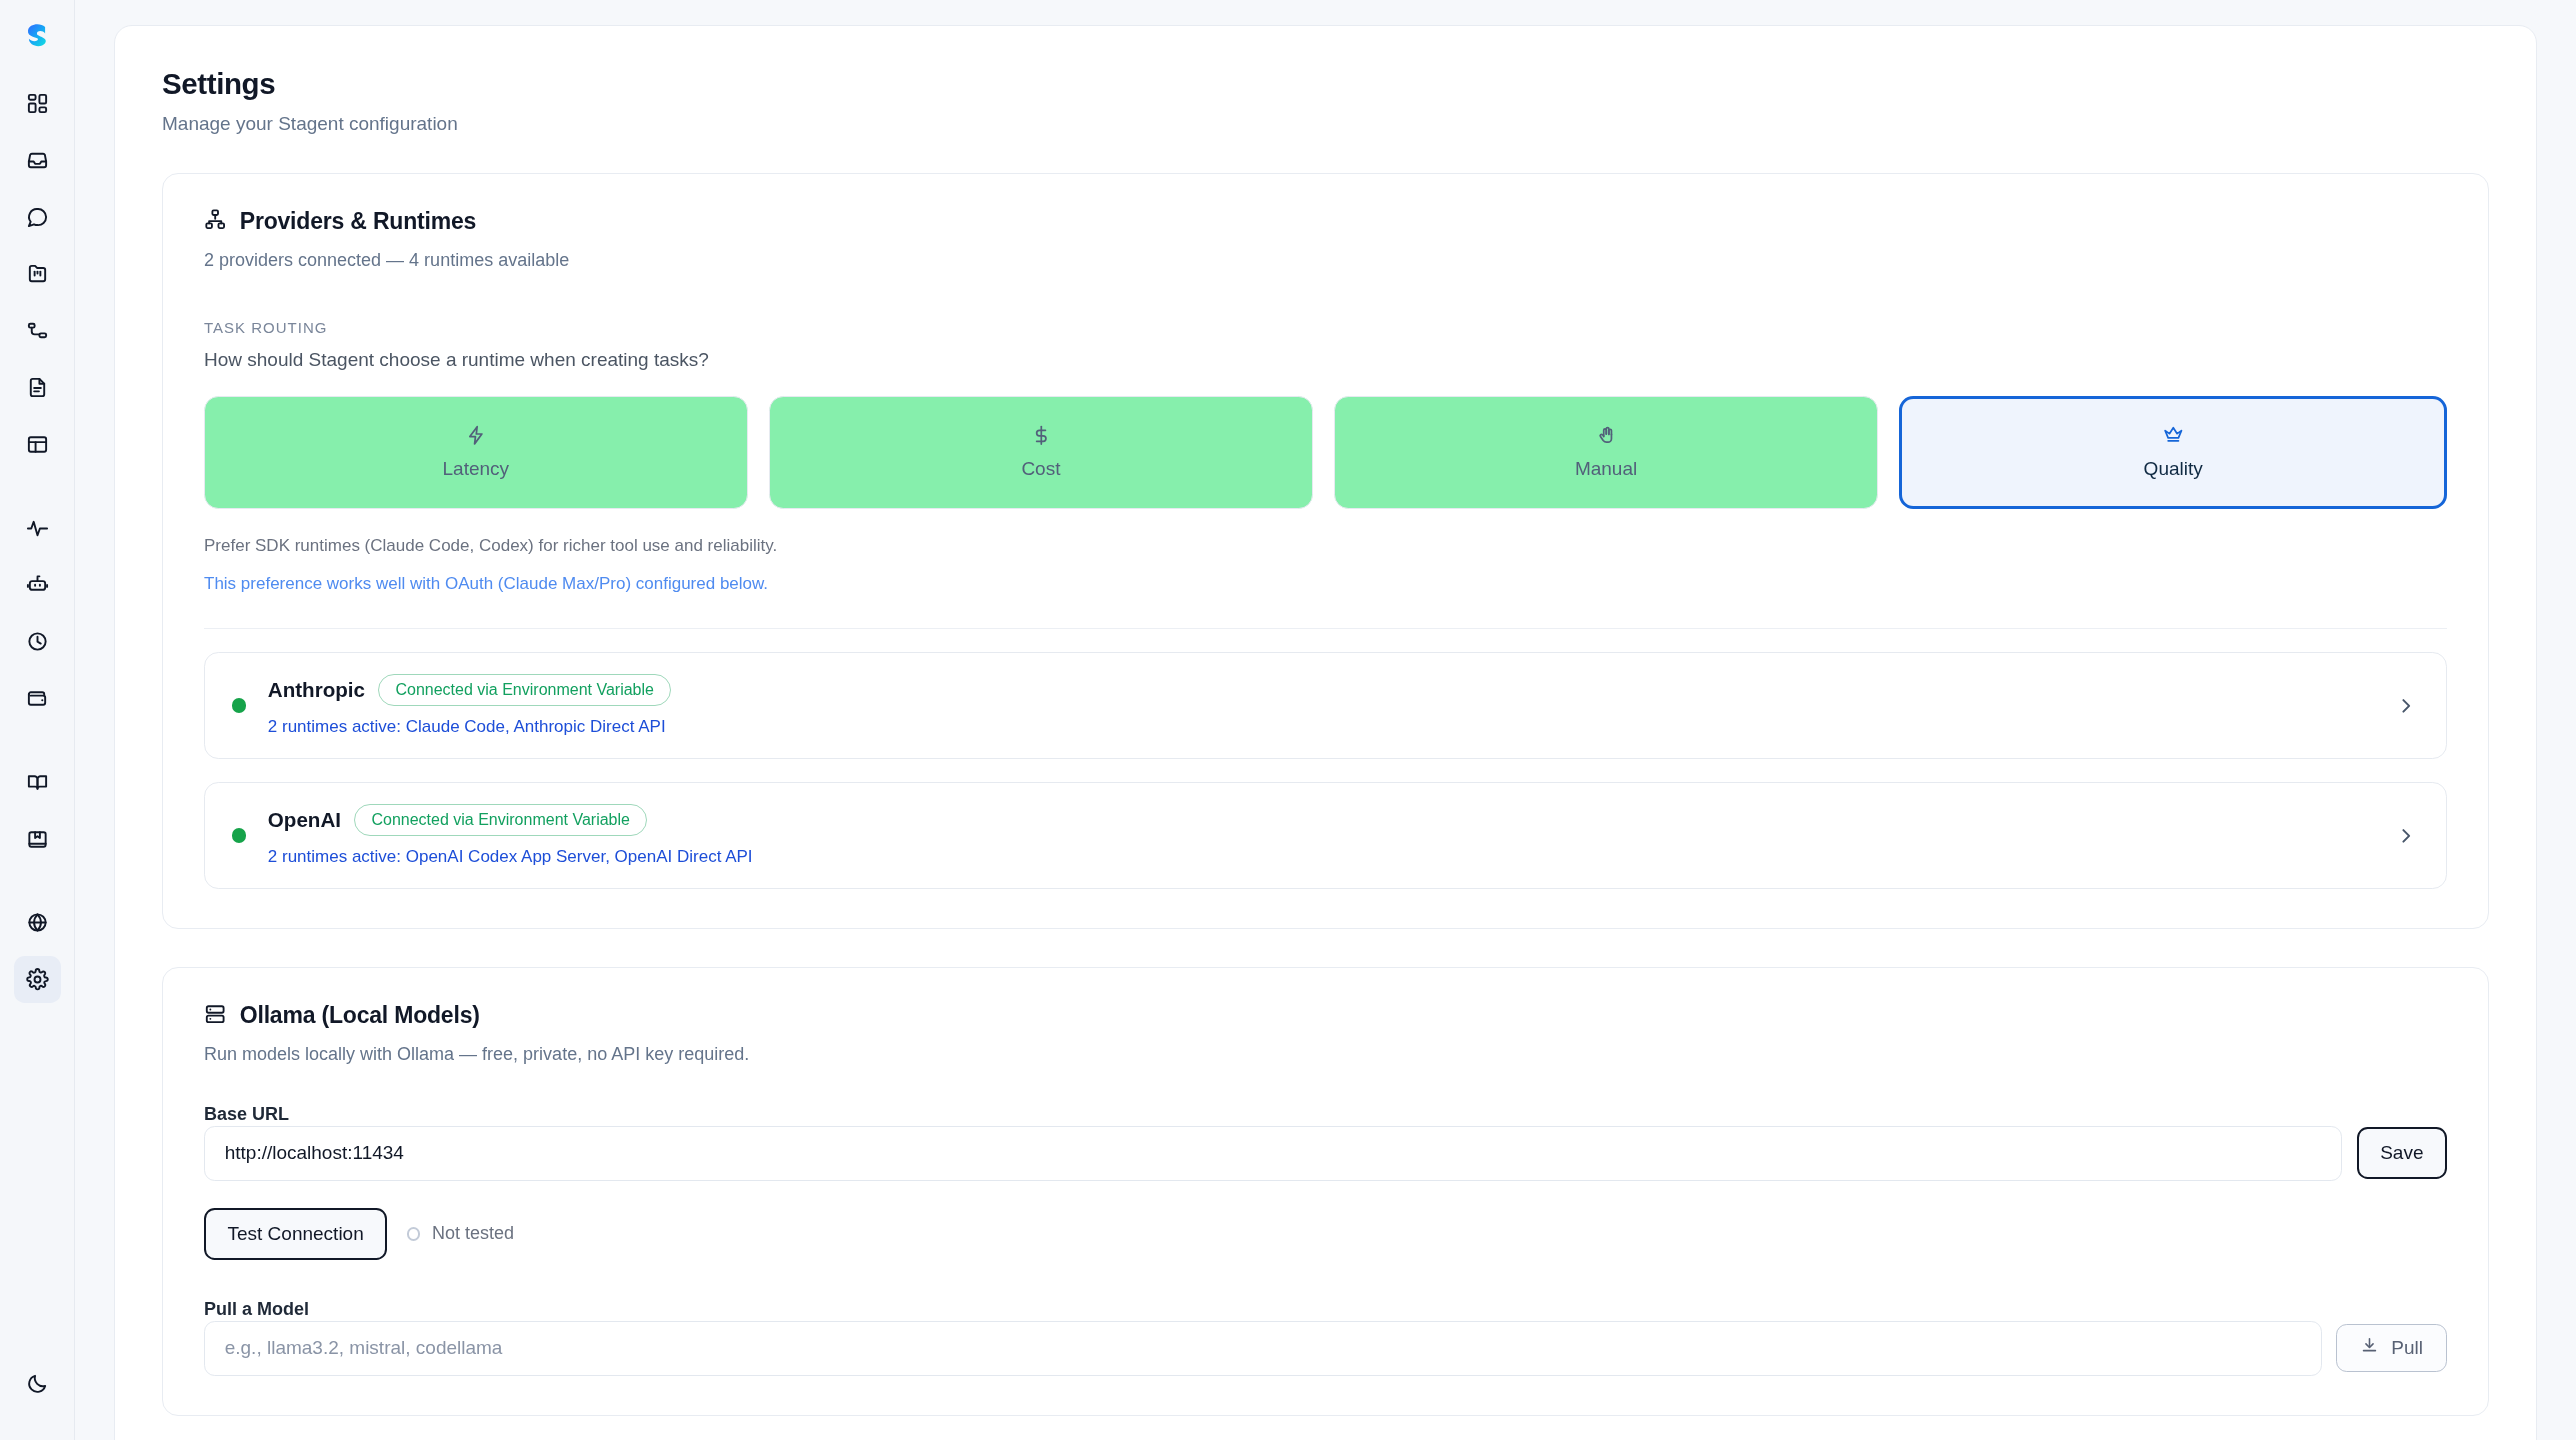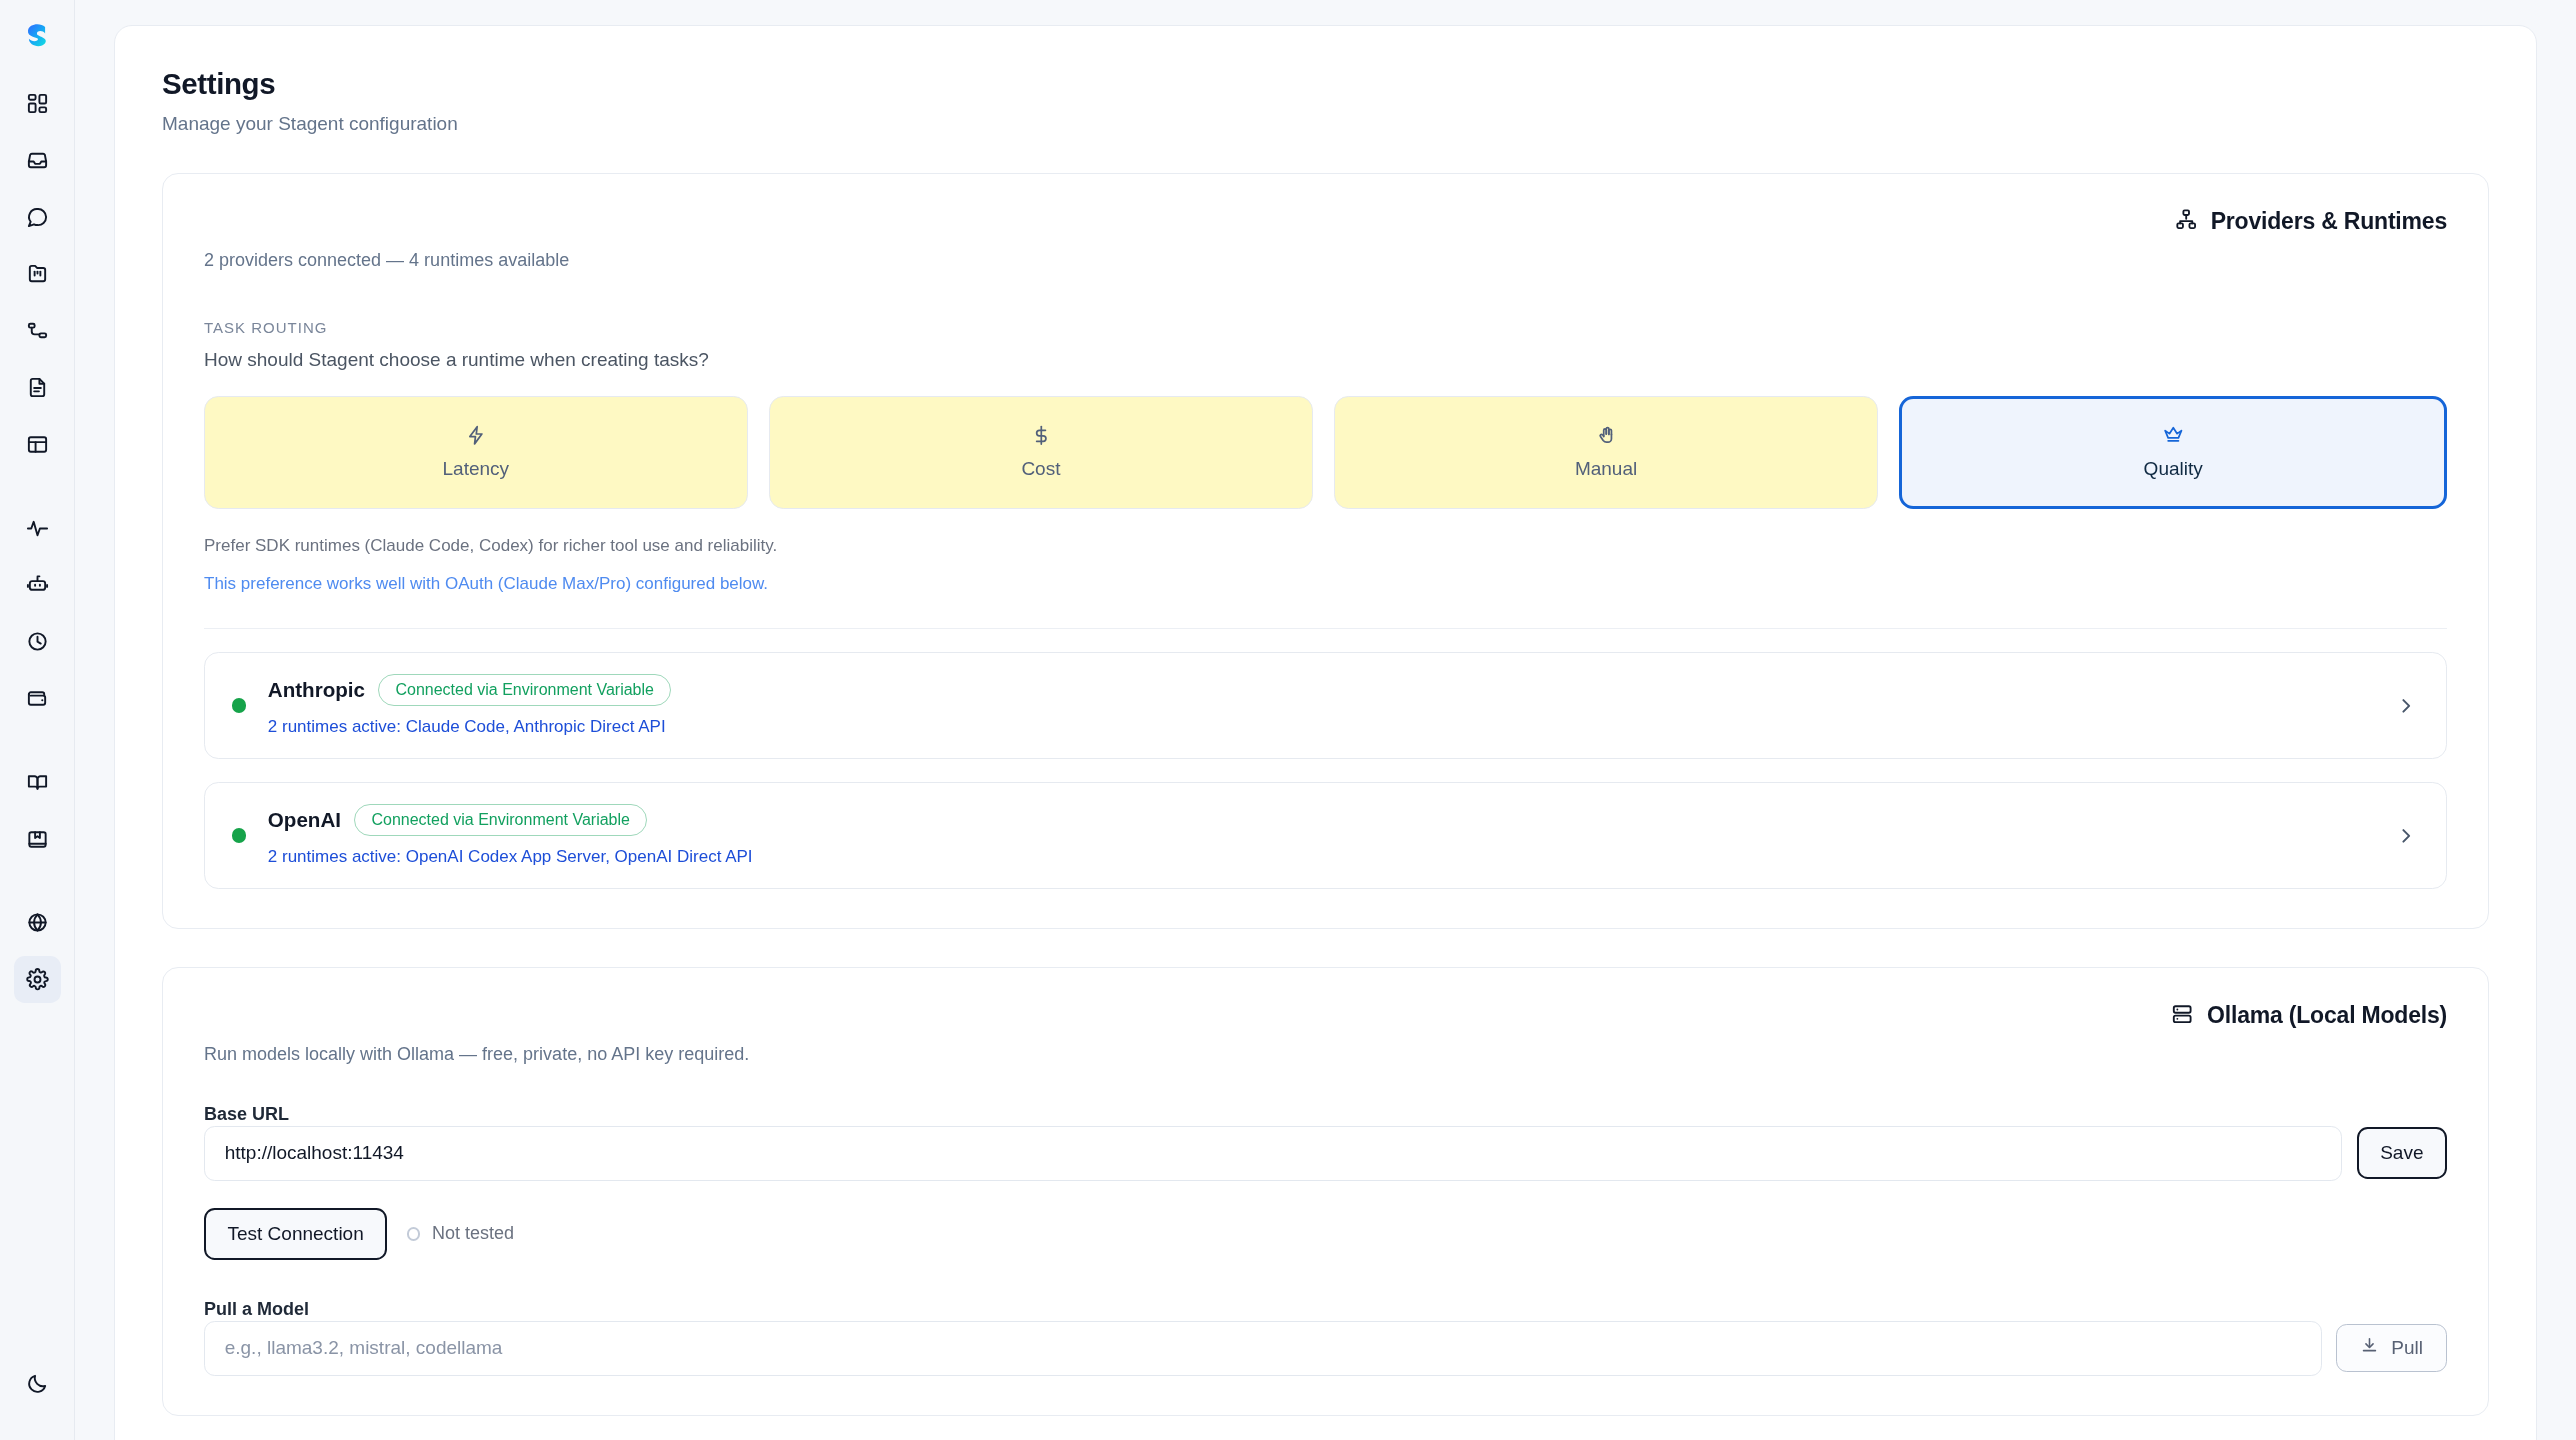--- a/index.html
+++ b/index.html
@@ -86,21 +86,20 @@
     margin-top: 38px;
     border: 1.8px solid #e8ecf2;
     border-radius: 16px;
     padding: 34px 41px 39px 41px;
     background: #fff;
   }
   .panel-head {
     display: flex;
     align-items: center;
     gap: 13.4px;
-    justify-content: flex-end;
   }
   .panel-title {
     font-size: 23px;
     font-weight: bold;
     color: #111827;
     letter-spacing: -0.2px;
   }
   .panel-sub {
     font-size: 18px;
     color: #64748b;
@@ -129,21 +128,21 @@
   .routing-opt {
     flex: 1;
     border: 1.8px solid #e6eaf0;
     border-radius: 14.3px;
     height: 113px;
     display: flex;
     flex-direction: column;
     align-items: center;
     justify-content: center;
     gap: 9.8px;
-    background: #fef9c3;
+    background: #86efac;
     color: #52607a;
   }
   .routing-opt.selected {
     border: 3.6px solid #1565d8;
     background: #eff4fd;
     color: #17407d;
   }
   .routing-opt .ro-label { font-size: 19px; }
   .routing-opt.selected .ro-label { color: #102a43; }
 

